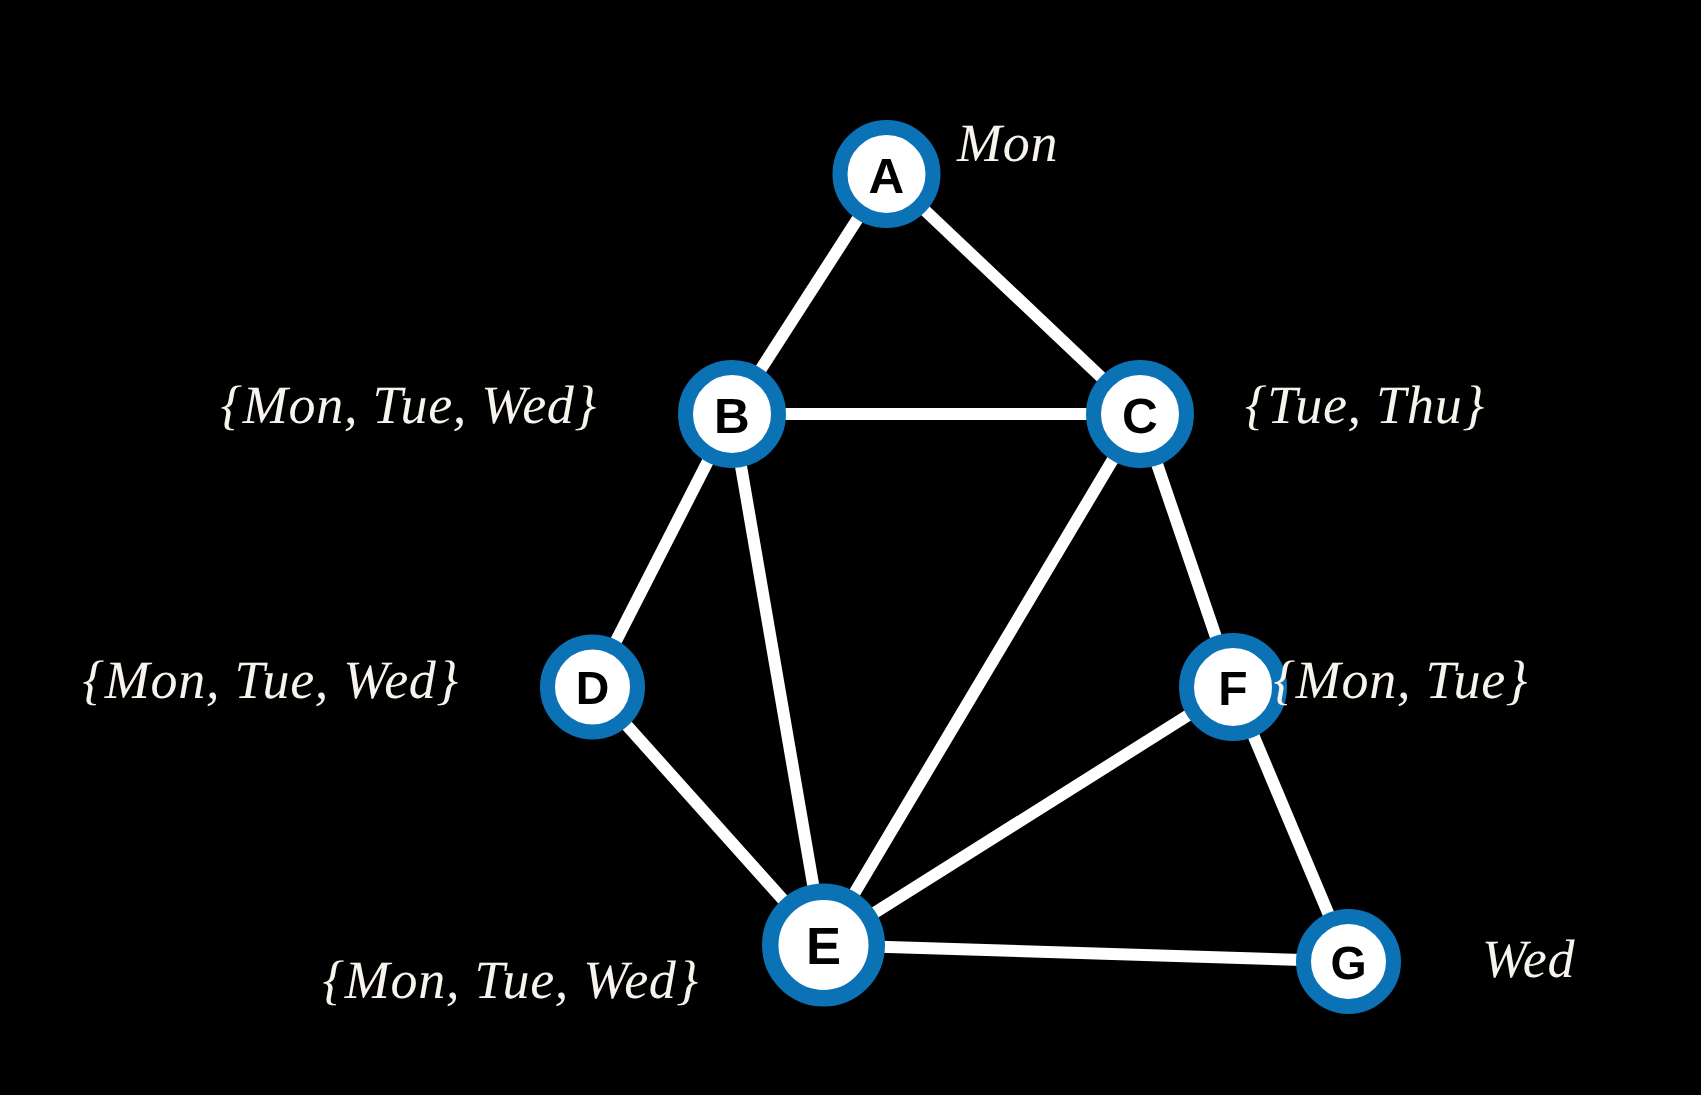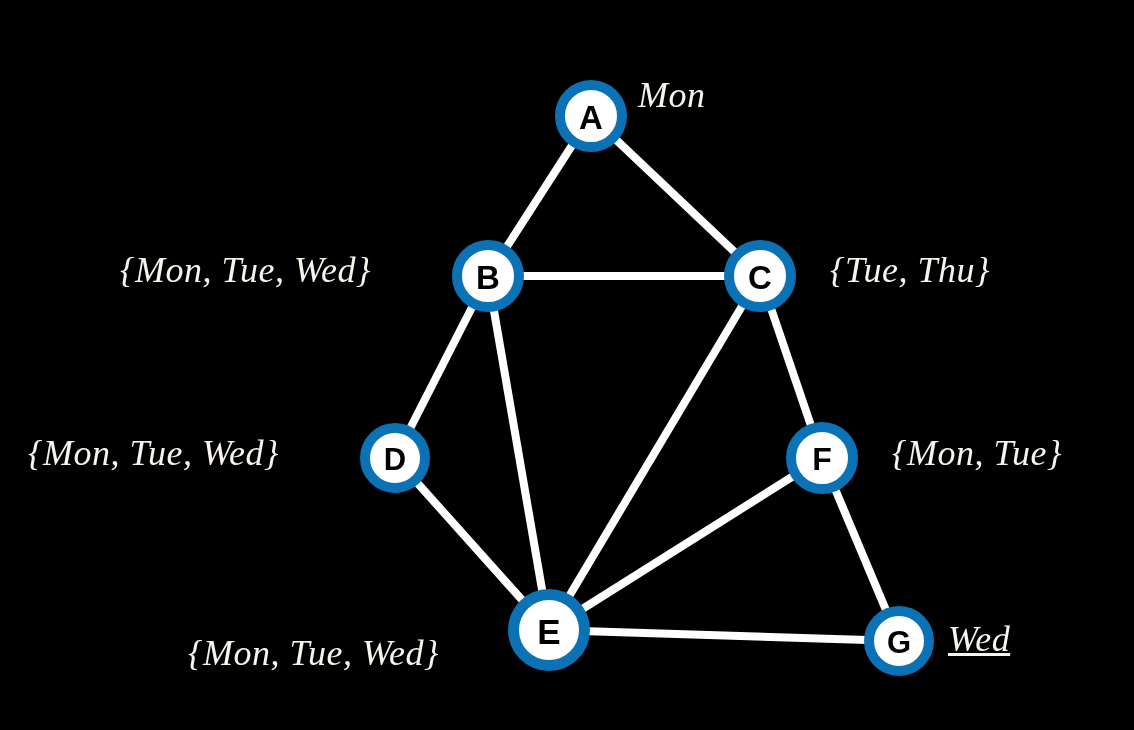--- a/index.html
+++ b/index.html
@@ -48,21 +48,21 @@
     position: absolute;
     color: #f7f4ee;
     font-family: "Liberation Serif", serif;
     font-style: italic;
     font-size: 36px;
     line-height: 1;
     white-space: nowrap;
     letter-spacing: 0.5px;
   }
   .domain-label.align-right {
-    text-align: left;
+    text-align: center;
   }
   .domain-label.align-left {
     text-align: left;
   }
 </style>
 </head>
 <body>
 
 <div id="stage">
   <svg id="graph-svg" viewBox="0 0 1134 730" xmlns="http://www.w3.org/2000/svg">
@@ -109,16 +109,16 @@
           <text x="899" y="642" class="node-letter" fill="#000000" font-size="31">G</text>
         </g>
       </g>
   </svg>
   <div id="labels-layer">
       <div class="domain-label align-left" style="left: 638px; top: 40px; margin-top: 37px;">Mon</div>
       <div class="domain-label align-right" style="left: 120px; top: 252px; width: 305px;">{Mon, Tue, Wed}</div>
       <div class="domain-label align-left" style="left: 830px; top: 252px;">{Tue, Thu}</div>
       <div class="domain-label align-right" style="left: 28px; top: 435px; width: 305px;">{Mon, Tue, Wed}</div>
       <div class="domain-label align-right" style="left: 188px; top: 635px; width: 305px;">{Mon, Tue, Wed}</div>
-      <div class="domain-label align-left" style="left: 892px; top: 435px;">{Mon, Tue}</div>
-      <div class="domain-label align-left" style="left: 948px; top: 621px; text-decoration: underline;">Wed</div>
+      <div class="domain-label align-left" style="left: 849px; top: 435px;">{Mon, Tue}</div>
+      <div class="domain-label align-left" style="left: 988px; top: 621px;">Wed</div>
     </div>
 </div>
 
 </body></html>

